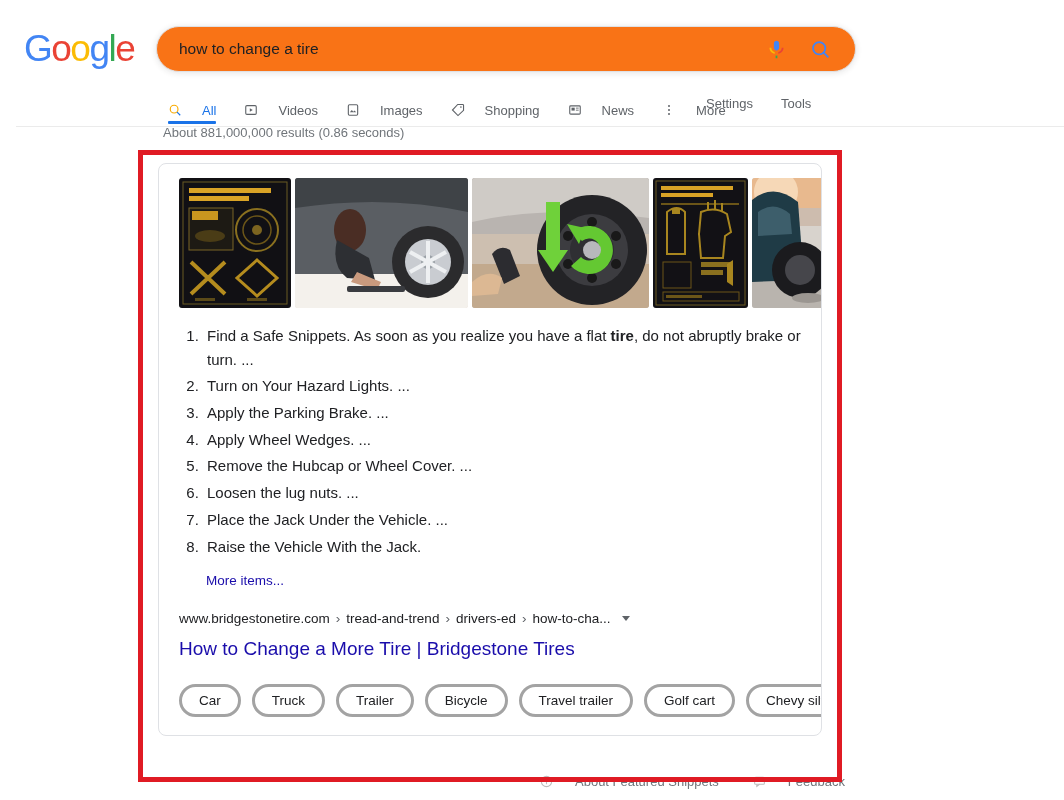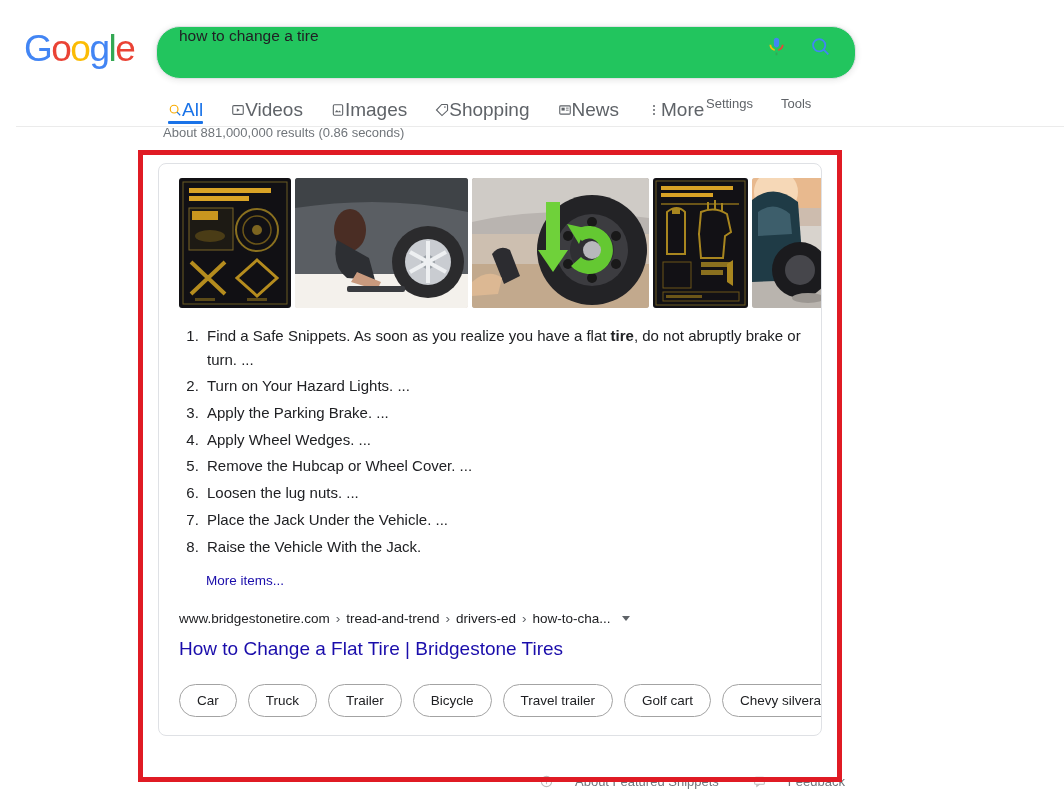--- a/index.html
+++ b/index.html
@@ -45,27 +45,27 @@
   .l-b { color: #4285F4; }
   .l-r { color: #EA4335; }
   .l-y { color: #FBBC05; }
   .l-g { color: #34A853; }
 
   .searchbar {
     position: absolute;
     left: 140px;
     top: 10px;
     width: 700px;
-    height: 53px;
+    height: 46px;
     border: 1px solid #dfe1e5;
     border-radius: 24px;
-    background: #22c55e;
+    background: #f97316;
     box-shadow: 0 1px 6px rgba(32,33,36,.12);
     display: flex;
-    align-items: flex-start;
+    align-items: center;
   }
   .search-input {
     flex: 1;
     border: none;
     outline: none;
     background: transparent;
     font-size: 15.5px;
     color: #202124;
     padding: 0 14px 0 22px;
     font-family: "Liberation Sans", sans-serif;
@@ -89,25 +89,25 @@
     position: absolute;
     left: 152px;
     top: 72px;
     height: 38px;
     display: flex;
     align-items: flex-start;
   }
   .tab {
     display: flex;
     align-items: center;
-    gap: 0;
+    gap: 20px;
     height: 36px;
     padding: 0 14px 0 0;
     margin-right: 14px;
-    font-size: 19px;
+    font-size: 13px;
     color: #5f6368;
     cursor: pointer;
     position: relative;
     padding-top: 8px;
     white-space: nowrap;
   }
   .tab.active { color: #1a73e8; }
   .tab.active .tab-underline {
     position: absolute;
     left: 0;
@@ -242,21 +242,21 @@
   .chips {
     display: flex;
     gap: 11px;
     padding: 22px 0 18px 20px;
     overflow: hidden;
     white-space: nowrap;
   }
   .chip {
     flex: 0 0 auto;
     height: 33px;
-    border: 1px solid #a3a3a3;
+    border: 3px solid #a3a3a3;
     border-radius: 17px;
     display: flex;
     align-items: center;
     padding: 0 17px;
     font-size: 13.5px;
     color: #202124;
     background: #fff;
     cursor: pointer;
   }
 
@@ -515,21 +515,21 @@
       <div class="src-url">
         <span>www.bridgestonetire.com</span>
         <span class="sep">›</span>
         <span>tread-and-trend</span>
         <span class="sep">›</span>
         <span>drivers-ed</span>
         <span class="sep">›</span>
         <span>how-to-cha...</span>
         <span class="caret"></span>
       </div>
-      <div class="src-title">How to Change a Flat Tire | Bridgestone Tires</div>
+      <div class="src-title">How to Change a More Tire | Bridgestone Tires</div>
     </div>
 
     <div class="chips">
       <div class="chip">Car</div>
       <div class="chip">Truck</div>
       <div class="chip">Trailer</div>
       <div class="chip">Bicycle</div>
       <div class="chip">Travel trailer</div>
       <div class="chip">Golf cart</div>
       <div class="chip">Chevy silverado</div>

